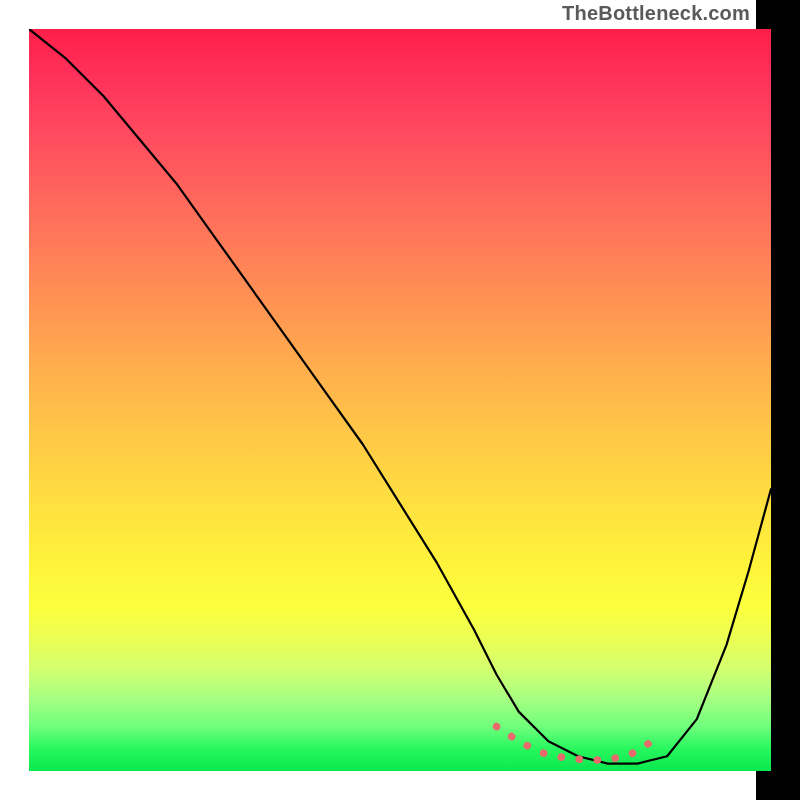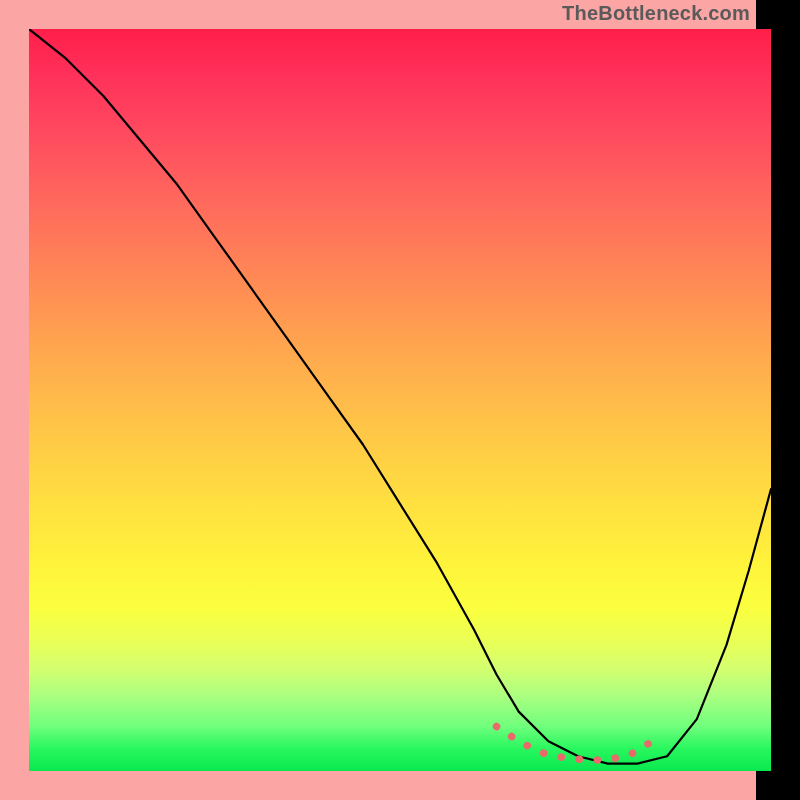--- a/index.html
+++ b/index.html
@@ -8,21 +8,21 @@
     width: 800px;
     height: 800px;
     background: #000;
     overflow: hidden;
     font-family: Arial, Helvetica, sans-serif;
   }
   .frame {
     position: relative;
     width: 756px;
     height: 800px;
-    background: #fca5a5;
+    background: #ffffff;
   }
   .watermark {
     position: absolute;
     top: 2px;
     right: 6px;
     color: #5a5a5a;
     font-size: 20px;
     font-weight: 600;
     letter-spacing: 0.2px;
     z-index: 5;

